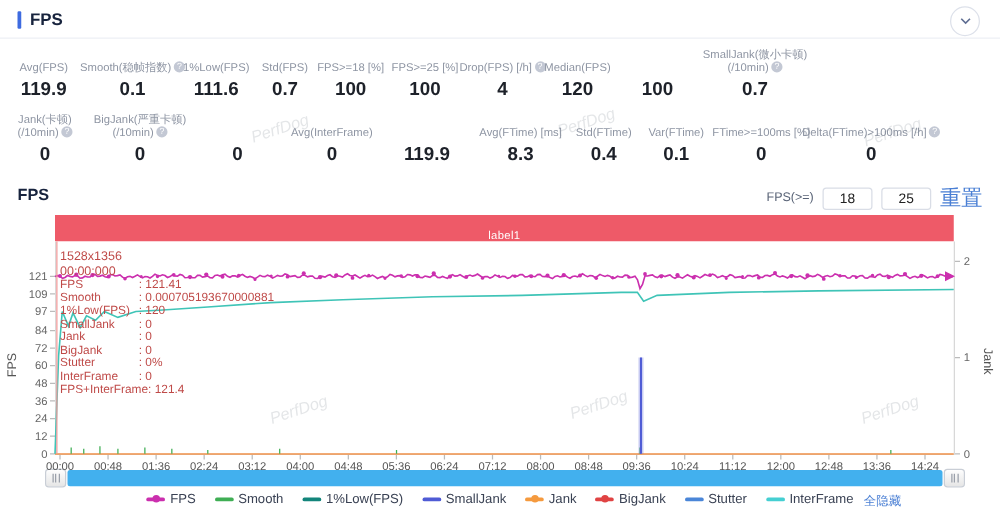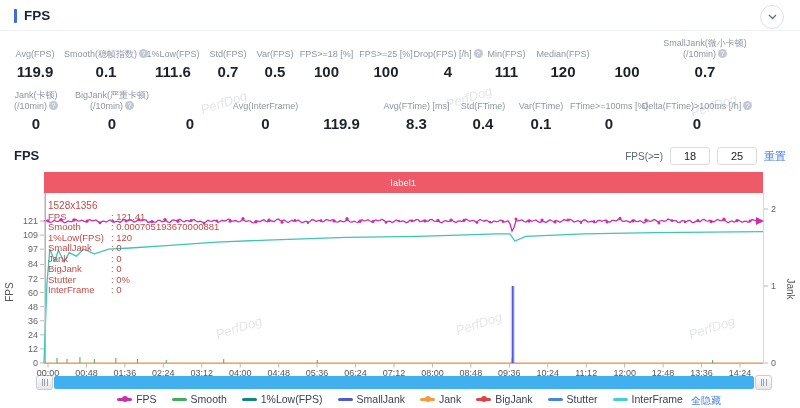--- a/index.html
+++ b/index.html
@@ -23,24 +23,24 @@
   .stat-label{font-size:9px;color:#8e95a3;text-align:center;line-height:11px;height:24px;
     display:flex;flex-direction:column;justify-content:flex-end;white-space:nowrap;}
   .stat-value{font-size:15px;font-weight:bold;color:#1d2129;margin-top:3px;}
   .help-icon{display:inline-block;width:9px;height:9px;border-radius:50%;background:#c3c8d4;color:#fff;
     font-size:7px;line-height:9px;text-align:center;margin-left:2px;vertical-align:top;}
   
   .section-title{position:absolute;top:148px;left:14px;font-size:13px;font-weight:bold;color:#17233d;}
   .fps-filter{position:absolute;top:147px;right:14px;display:flex;align-items:center;gap:7px;font-size:10px;color:#5a6477;}
   .filter-input{width:40px;height:18px;border:1px solid #d9dde6;border-radius:3px;text-align:center;
     font-size:11px;color:#222;font-family:inherit;box-sizing:border-box;padding:0;}
-  .reset-link{color:#4a7fd4;font-size:11px;text-decoration:none;}
+  .reset-link{color:#4a7fd4;font-size:17px;text-decoration:none;}
   
   .chart-banner{position:absolute;left:44px;top:172px;width:719px;height:21px;background:#ee5a68;
-    color:#fff;font-size:9px;display:flex;align-items:center;justify-content:center;letter-spacing:.3px;}
+    color:#fff;font-size:9px;display:flex;align-items:flex-end;justify-content:center;letter-spacing:.3px;}
   #chart{position:absolute;left:0;top:193px;z-index:1;}
   .tooltip{position:absolute;left:48px;top:200px;color:#bf4a48;z-index:3;pointer-events:none;}
   .tt-head{font-size:10px;line-height:11.5px;white-space:nowrap;}
   .tt-row{font-size:9.5px;line-height:10.5px;display:flex;white-space:nowrap;}
   .tt-name{min-width:63px;}
   
   .sb-grip{position:absolute;top:375px;width:17px;height:15px;background:linear-gradient(#fdfdfd,#e6e6e6);
     border:1px solid #c9ced6;border-radius:3px;display:flex;align-items:center;justify-content:center;gap:1.5px;box-sizing:border-box;cursor:ew-resize;}
   .sb-grip i{display:block;width:1px;height:7px;background:#9aa0aa;}
   .sb-bar{position:absolute;left:54px;top:376px;width:700px;height:13px;background:#42b0ee;border-radius:2px;cursor:grab;}
@@ -86,49 +86,37 @@
         <span>1%Low(FPS)</span>
       </div>
       <div class="stat-value">111.6</div>
     </div>
     <div class="stat-cell" style="width: 48px;">
       <div class="stat-label">
         <span>Std(FPS)</span>
       </div>
       <div class="stat-value">0.7</div>
     </div>
-    <div class="stat-cell" style="width: 46px;">
-      <div class="stat-label">
-        <span>Var(FPS)</span>
-      </div>
-      <div class="stat-value">0.5</div>
-    </div>
     <div class="stat-cell" style="width: 57px;">
       <div class="stat-label">
         <span>FPS&gt;=18 [%]</span>
       </div>
       <div class="stat-value">100</div>
     </div>
     <div class="stat-cell" style="width: 62px;">
       <div class="stat-label">
         <span>FPS&gt;=25 [%]</span>
       </div>
       <div class="stat-value">100</div>
     </div>
     <div class="stat-cell" style="width: 62px;">
       <div class="stat-label">
         <span>Drop(FPS) [/h]<span class="help-icon">?</span></span>
       </div>
       <div class="stat-value">4</div>
-    </div>
-    <div class="stat-cell" style="width: 55px;">
-      <div class="stat-label">
-        <span>Min(FPS)</span>
-      </div>
-      <div class="stat-value">111</div>
     </div>
     <div class="stat-cell" style="width: 58px;">
       <div class="stat-label">
         <span>Median(FPS)</span>
       </div>
       <div class="stat-value">120</div>
     </div>
     <div class="stat-cell" style="width: 70px;">
       <div class="stat-value">100</div>
     </div>
@@ -358,20 +346,21 @@
       <circle cx="724" cy="26.2" r="1.7" fill="#cb2fae"></circle>
       <circle cx="737" cy="27.6" r="1.7" fill="#cb2fae"></circle>
       <circle cx="750" cy="27.9" r="1.5" fill="#cb2fae"></circle>
       <polygon points="756,24 764,28 756,32" fill="#cb2fae"></polygon>
     </g>
     <line x1="45.5" y1="0" x2="45.5" y2="170" stroke="#f29a9a" stroke-width="1"></line>
   </svg>
 
 <div class="tooltip" id="tooltip">
   <div class="tt-head">1528x1356</div>
+  <div class="tt-head">00:00:000</div>
   <div id="tt-rows">
       <div class="tt-row">
         <span class="tt-name">FPS</span>
         <span>: 121.41</span>
       </div>
       <div class="tt-row">
         <span class="tt-name">Smooth</span>
         <span>: 0.000705193670000881</span>
       </div>
       <div class="tt-row">
@@ -390,20 +379,24 @@
         <span class="tt-name">BigJank</span>
         <span>: 0</span>
       </div>
       <div class="tt-row">
         <span class="tt-name">Stutter</span>
         <span>: 0%</span>
       </div>
       <div class="tt-row">
         <span class="tt-name">InterFrame</span>
         <span>: 0</span>
+      </div>
+      <div class="tt-row">
+        <span class="tt-name">FPS+InterFrame</span>
+        <span>: 121.4</span>
       </div>
     </div>
 </div>
 
 <div class="sb-grip" style="left:36px">
     <i></i>
     <i></i>
     <i></i>
   </div>
 <div class="sb-bar"></div>

